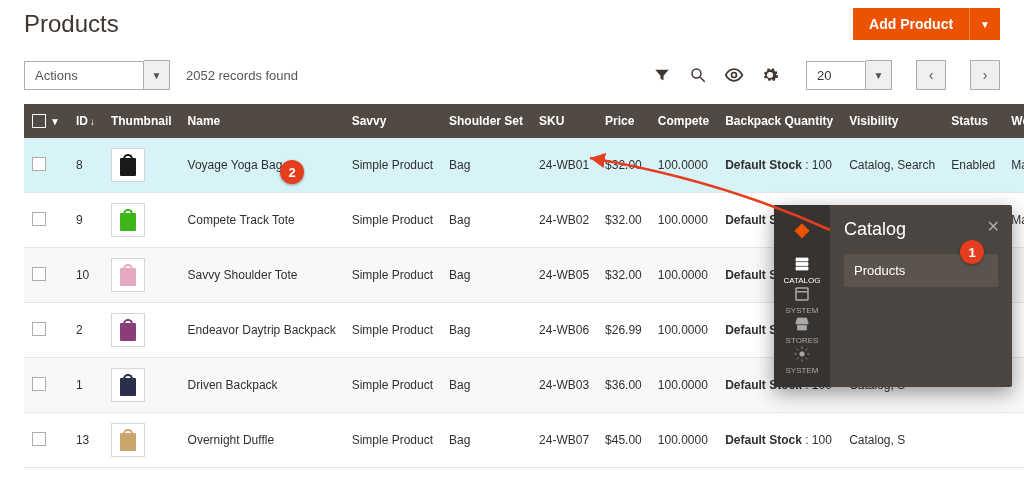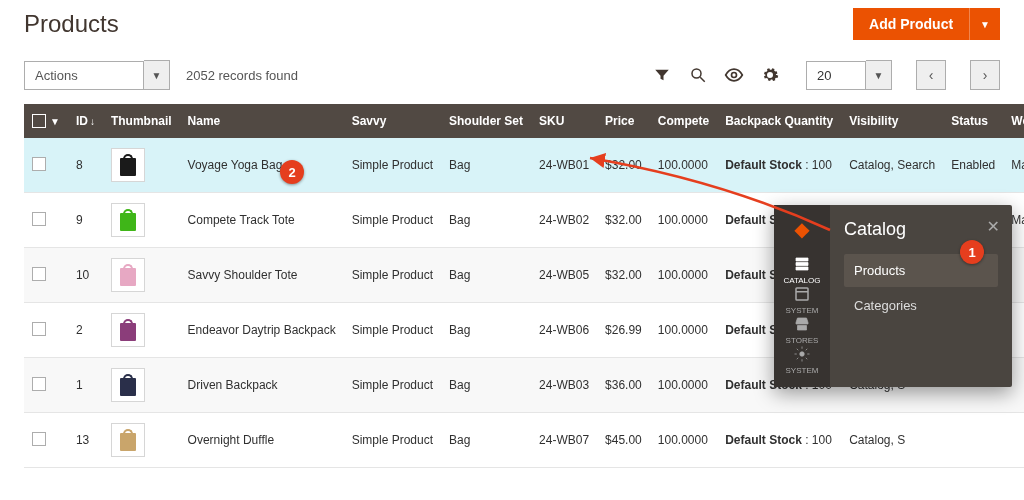--- a/index.html
+++ b/index.html
@@ -281,21 +281,20 @@
           </svg>
           <span>SYSTEM</span>
         </div>
       </div>
   </div>
   <div class="fly-body">
     <div class="fly-close">✕</div>
     <div class="fly-title">Catalog</div>
     <div id="flyitems">
         <div class="fly-item sel">Products</div>
-        <div class="fly-item">Categories</div>
       </div>
   </div>
 </div>
 
 <div class="anno-circle" style="left:280px; top:160px;">2</div>
 <div class="anno-circle" style="right:40px; top:240px;">1</div>
 <svg class="anno-arrow" style="left:580px; top:150px;" width="260" height="90">
   <defs>
       <marker id="ah" markerWidth="8" markerHeight="8" refX="6" refY="3" orient="auto">
         <path d="M0,0 L6,3 L0,6 z" fill="#e53e1e"></path>

